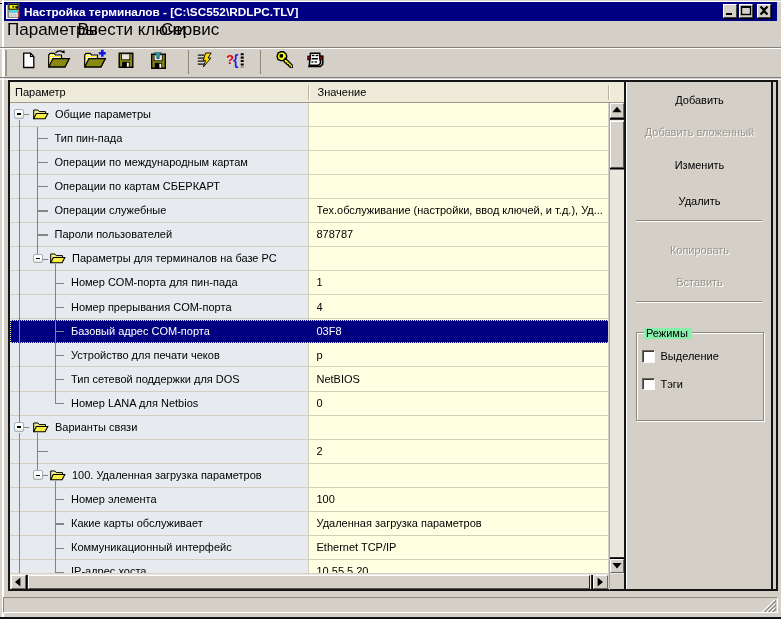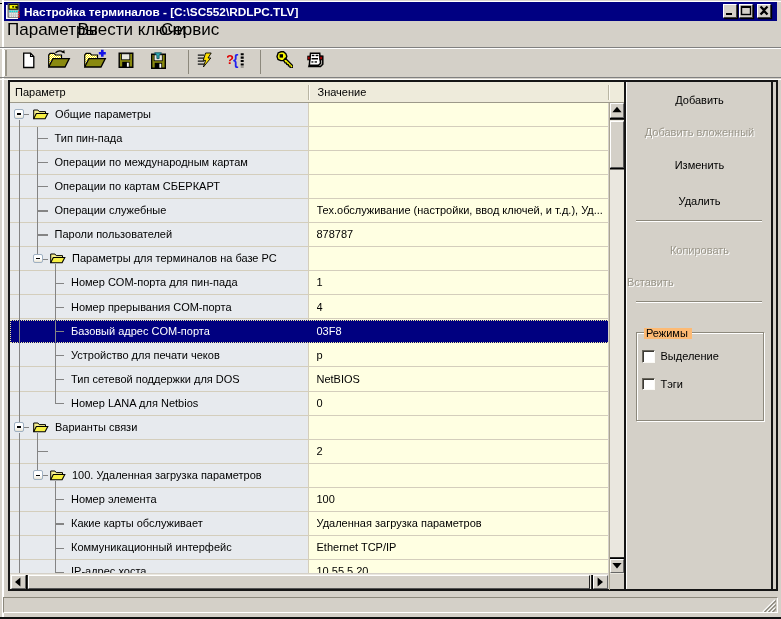--- a/index.html
+++ b/index.html
@@ -317,27 +317,27 @@
       </svg></div>
 <div class="ab" style="left:28px;top:574.5px;width:562px;height:14.5px;background:#d4d0c8;border-top:1px solid #fff;border-left:1px solid #fff;border-right:1.5px solid #222;border-bottom:1.2px solid #555"></div>
 <div class="ab" style="left:592.5px;top:574.5px;width:15px;height:14.5px;background:#d4d0c8;border-top:1px solid #fff;border-left:1px solid #fff;border-right:1.2px solid #666;border-bottom:1.2px solid #666;box-shadow:-1.8px 0 0 #000;"><svg width="12" height="12" viewBox="0 0 12 12">
         <path d="M9 6 L3.6 1.4 V10.6 Z" fill="#000"></path>
       </svg></div>
 <div class="ab txt" style="left:627px;top:94.3px;width:145px;text-align:center;height:12px;line-height:12px;color:#000;">Добавить</div>
 <div class="ab txt" style="left:627px;top:125.7px;width:145px;text-align:center;height:12px;line-height:12px;color:#9a968a;text-shadow:1px 1px 0 #fff;">Добавить вложенный</div>
 <div class="ab txt" style="left:627px;top:158.8px;width:145px;text-align:center;height:12px;line-height:12px;color:#000;">Изменить</div>
 <div class="ab txt" style="left:627px;top:194.5px;width:145px;text-align:center;height:12px;line-height:12px;color:#000;">Удалить</div>
 <div class="ab txt" style="left:627px;top:243.5px;width:145px;text-align:center;height:12px;line-height:12px;color:#9a968a;text-shadow:1px 1px 0 #fff;">Копировать</div>
-<div class="ab txt" style="left:627px;top:275.7px;width:145px;text-align:left;height:12px;line-height:12px;color:#9a968a;text-shadow:1px 1px 0 #fff;">Вставить</div>
+<div class="ab txt" style="left:627px;top:275.7px;width:145px;text-align:center;height:12px;line-height:12px;color:#9a968a;text-shadow:1px 1px 0 #fff;">Вставить</div>
 <div class="ab" style="left:636px;top:220px;width:126px;height:1.2px;background:#8c887c"></div>
 <div class="ab" style="left:636px;top:221.2px;width:126px;height:1.2px;background:#fff"></div>
 <div class="ab" style="left:636px;top:300.5px;width:126px;height:1.2px;background:#8c887c"></div>
 <div class="ab" style="left:636px;top:301.7px;width:126px;height:1.2px;background:#fff"></div>
 <div class="ab" style="left:635.5px;top:332px;width:128.5px;height:89px;border:1px solid #8c887c;box-shadow:1px 1px 0 #fff, inset 1px 1px 0 #fff"></div>
-<div class="ab txt" style="left:644px;top:327.5px;width:48px;height:11px;line-height:11px;background:#fdba74;padding-left:2px">Режимы</div>
+<div class="ab txt" style="left:644px;top:327.5px;width:48px;height:11px;line-height:11px;background:#86efac;padding-left:2px">Режимы</div>
 <div class="ab" style="left:642px;top:350px;width:12.5px;height:12.5px;background:#fff;border-top:1.4px solid #6a675e;border-left:1.4px solid #6a675e;border-right:1.4px solid #fbfaf6;border-bottom:1.4px solid #fbfaf6;box-shadow:inset 1px 1px 0 #3c3a34"></div>
 <div class="ab txt" style="left:660.5px;top:351px;width:100px;height:11px;line-height:11px">Выделение</div>
 <div class="ab" style="left:642px;top:377.5px;width:12.5px;height:12.5px;background:#fff;border-top:1.4px solid #6a675e;border-left:1.4px solid #6a675e;border-right:1.4px solid #fbfaf6;border-bottom:1.4px solid #fbfaf6;box-shadow:inset 1px 1px 0 #3c3a34"></div>
 <div class="ab txt" style="left:660.5px;top:378.5px;width:100px;height:11px;line-height:11px">Тэги</div>
 <div class="ab" style="left:3px;top:596.5px;width:774.5px;height:16.5px;background:#d4d0c8;border-top:1.2px solid #8c887c;border-left:1.2px solid #8c887c;border-bottom:1.2px solid #fff;border-right:1.2px solid #fff"></div>
 <svg class="ab" style="left:762px;top:599px" width="14" height="13" viewBox="0 0 14 13">
 <g stroke-width="1.6">
         <path d="M13 1 L1 13" stroke="#fff"></path>
         <path d="M14.2 1.5 L2.2 13.5" stroke="#8c887c"></path>
 <path d="M13 5 L5 13" stroke="#fff"></path>

